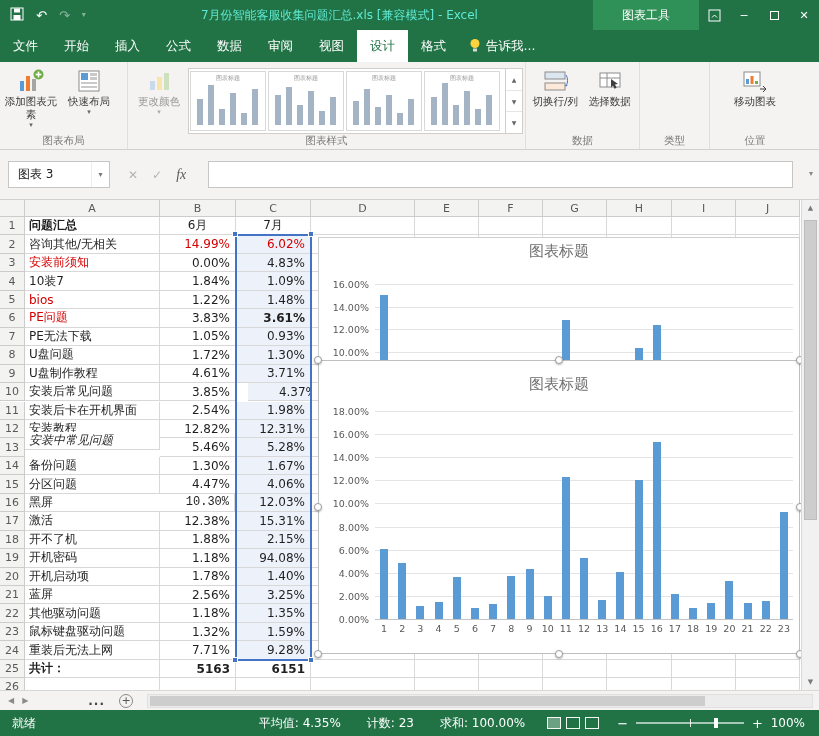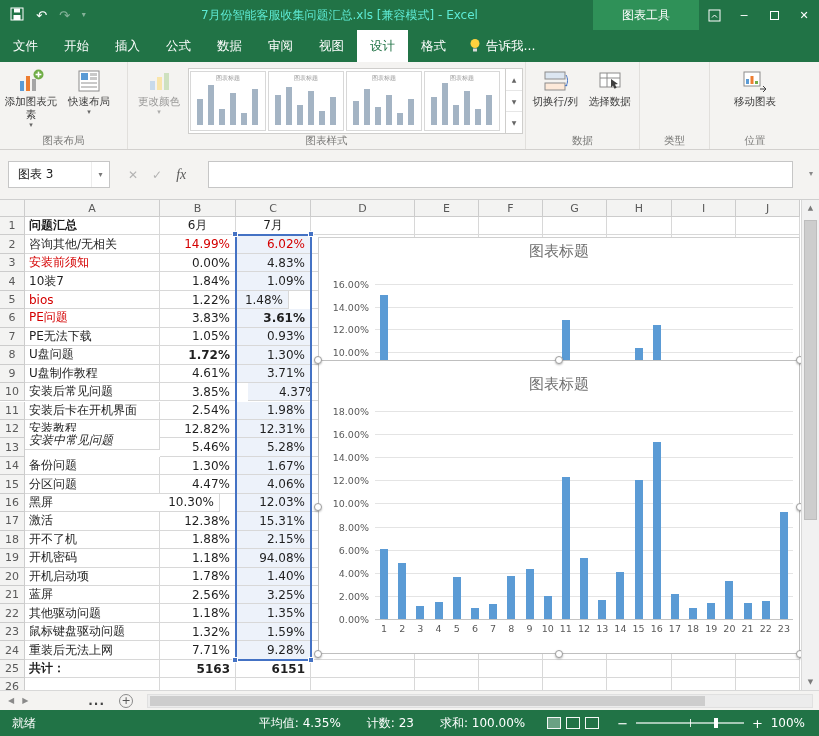--- a/index.html
+++ b/index.html
@@ -384,21 +384,21 @@
         <div class="cell ar csel" style="left: 236px; top: 72.35px; width: 75px; height: 18.45px;">1.09%</div>
         <div class="cell" style="left: 311px; top: 72.35px; width: 104px; height: 18.45px;"></div>
         <div class="cell" style="left: 415px; top: 72.35px; width: 64px; height: 18.45px;"></div>
         <div class="cell" style="left: 479px; top: 72.35px; width: 64px; height: 18.45px;"></div>
         <div class="cell" style="left: 543px; top: 72.35px; width: 64px; height: 18.45px;"></div>
         <div class="cell" style="left: 607px; top: 72.35px; width: 65px; height: 18.45px;"></div>
         <div class="cell" style="left: 672px; top: 72.35px; width: 64px; height: 18.45px;"></div>
         <div class="cell" style="left: 736px; top: 72.35px; width: 64px; height: 18.45px;"></div>
         <div class="cell al red" style="left: 25px; top: 90.8px; width: 135px; height: 18.45px;">bios</div>
         <div class="cell ar" style="left: 160px; top: 90.8px; width: 76px; height: 18.45px;">1.22%</div>
-        <div class="cell ar csel" style="left: 236px; top: 91px; width: 53px; height: 18.45px;">1.48%</div>
+        <div class="cell ar csel" style="left: 236px; top: 91px; width: 75px; height: 18.45px;">1.48%</div>
         <div class="cell" style="left: 311px; top: 90.8px; width: 104px; height: 18.45px;"></div>
         <div class="cell" style="left: 415px; top: 90.8px; width: 64px; height: 18.45px;"></div>
         <div class="cell" style="left: 479px; top: 90.8px; width: 64px; height: 18.45px;"></div>
         <div class="cell" style="left: 543px; top: 90.8px; width: 64px; height: 18.45px;"></div>
         <div class="cell" style="left: 607px; top: 90.8px; width: 65px; height: 18.45px;"></div>
         <div class="cell" style="left: 672px; top: 90.8px; width: 64px; height: 18.45px;"></div>
         <div class="cell" style="left: 736px; top: 90.8px; width: 64px; height: 18.45px;"></div>
         <div class="cell al red" style="left: 25px; top: 109.25px; width: 135px; height: 18.45px;">PE问题</div>
         <div class="cell ar" style="left: 160px; top: 109.25px; width: 76px; height: 18.45px;">3.83%</div>
         <div class="cell ar csel" style="left: 236px; top: 109.25px; width: 75px; height: 18.45px; font-weight: bold;">3.61%</div>
@@ -413,21 +413,21 @@
         <div class="cell ar" style="left: 160px; top: 127.7px; width: 76px; height: 18.45px;">1.05%</div>
         <div class="cell ar csel" style="left: 236px; top: 127.7px; width: 75px; height: 18.45px;">0.93%</div>
         <div class="cell" style="left: 311px; top: 127.7px; width: 104px; height: 18.45px;"></div>
         <div class="cell" style="left: 415px; top: 127.7px; width: 64px; height: 18.45px;"></div>
         <div class="cell" style="left: 479px; top: 127.7px; width: 64px; height: 18.45px;"></div>
         <div class="cell" style="left: 543px; top: 127.7px; width: 64px; height: 18.45px;"></div>
         <div class="cell" style="left: 607px; top: 127.7px; width: 65px; height: 18.45px;"></div>
         <div class="cell" style="left: 672px; top: 127.7px; width: 64px; height: 18.45px;"></div>
         <div class="cell" style="left: 736px; top: 127.7px; width: 64px; height: 18.45px;"></div>
         <div class="cell al" style="left: 25px; top: 146.15px; width: 135px; height: 18.45px;">U盘问题</div>
-        <div class="cell ar" style="left: 160px; top: 146.15px; width: 76px; height: 18.45px; font-weight: bold;">1.72%</div>
+        <div class="cell ar" style="left: 160px; top: 146.15px; width: 76px; height: 18.45px;">1.72%</div>
         <div class="cell ar csel" style="left: 236px; top: 146.15px; width: 75px; height: 18.45px;">1.30%</div>
         <div class="cell" style="left: 311px; top: 146.15px; width: 104px; height: 18.45px;"></div>
         <div class="cell" style="left: 415px; top: 146.15px; width: 64px; height: 18.45px;"></div>
         <div class="cell" style="left: 479px; top: 146.15px; width: 64px; height: 18.45px;"></div>
         <div class="cell" style="left: 543px; top: 146.15px; width: 64px; height: 18.45px;"></div>
         <div class="cell" style="left: 607px; top: 146.15px; width: 65px; height: 18.45px;"></div>
         <div class="cell" style="left: 672px; top: 146.15px; width: 64px; height: 18.45px;"></div>
         <div class="cell" style="left: 736px; top: 146.15px; width: 64px; height: 18.45px;"></div>
         <div class="cell al" style="left: 25px; top: 164.6px; width: 135px; height: 18.45px;">U盘制作教程</div>
         <div class="cell ar" style="left: 160px; top: 164.6px; width: 76px; height: 18.45px;">4.61%</div>
@@ -493,21 +493,21 @@
         <div class="cell ar" style="left: 160px; top: 275.3px; width: 76px; height: 18.45px;">4.47%</div>
         <div class="cell ar csel" style="left: 236px; top: 275.3px; width: 75px; height: 18.45px;">4.06%</div>
         <div class="cell" style="left: 311px; top: 275.3px; width: 104px; height: 18.45px;"></div>
         <div class="cell" style="left: 415px; top: 275.3px; width: 64px; height: 18.45px;"></div>
         <div class="cell" style="left: 479px; top: 275.3px; width: 64px; height: 18.45px;"></div>
         <div class="cell" style="left: 543px; top: 275.3px; width: 64px; height: 18.45px;"></div>
         <div class="cell" style="left: 607px; top: 275.3px; width: 65px; height: 18.45px;"></div>
         <div class="cell" style="left: 672px; top: 275.3px; width: 64px; height: 18.45px;"></div>
         <div class="cell" style="left: 736px; top: 275.3px; width: 64px; height: 18.45px;"></div>
         <div class="cell al" style="left: 25px; top: 293.75px; width: 135px; height: 18.45px;">黑屏</div>
-        <div class="cell ar" style="left: 144px; top: 293.75px; width: 76px; height: 18.45px;">10.30%</div>
+        <div class="cell ar" style="left: 159px; top: 293.75px; width: 76px; height: 18.45px; font-family: Liberation Mono, monospace;">10.30%</div>
         <div class="cell ar csel" style="left: 236px; top: 293.75px; width: 75px; height: 18.45px;">12.03%</div>
         <div class="cell" style="left: 311px; top: 293.75px; width: 104px; height: 18.45px;"></div>
         <div class="cell" style="left: 415px; top: 293.75px; width: 64px; height: 18.45px;"></div>
         <div class="cell" style="left: 479px; top: 293.75px; width: 64px; height: 18.45px;"></div>
         <div class="cell" style="left: 543px; top: 293.75px; width: 64px; height: 18.45px;"></div>
         <div class="cell" style="left: 607px; top: 293.75px; width: 65px; height: 18.45px;"></div>
         <div class="cell" style="left: 672px; top: 293.75px; width: 64px; height: 18.45px;"></div>
         <div class="cell" style="left: 736px; top: 293.75px; width: 64px; height: 18.45px;"></div>
         <div class="cell al" style="left: 25px; top: 312.2px; width: 135px; height: 18.45px;">激活</div>
         <div class="cell ar" style="left: 160px; top: 312.2px; width: 76px; height: 18.45px;">12.38%</div>

